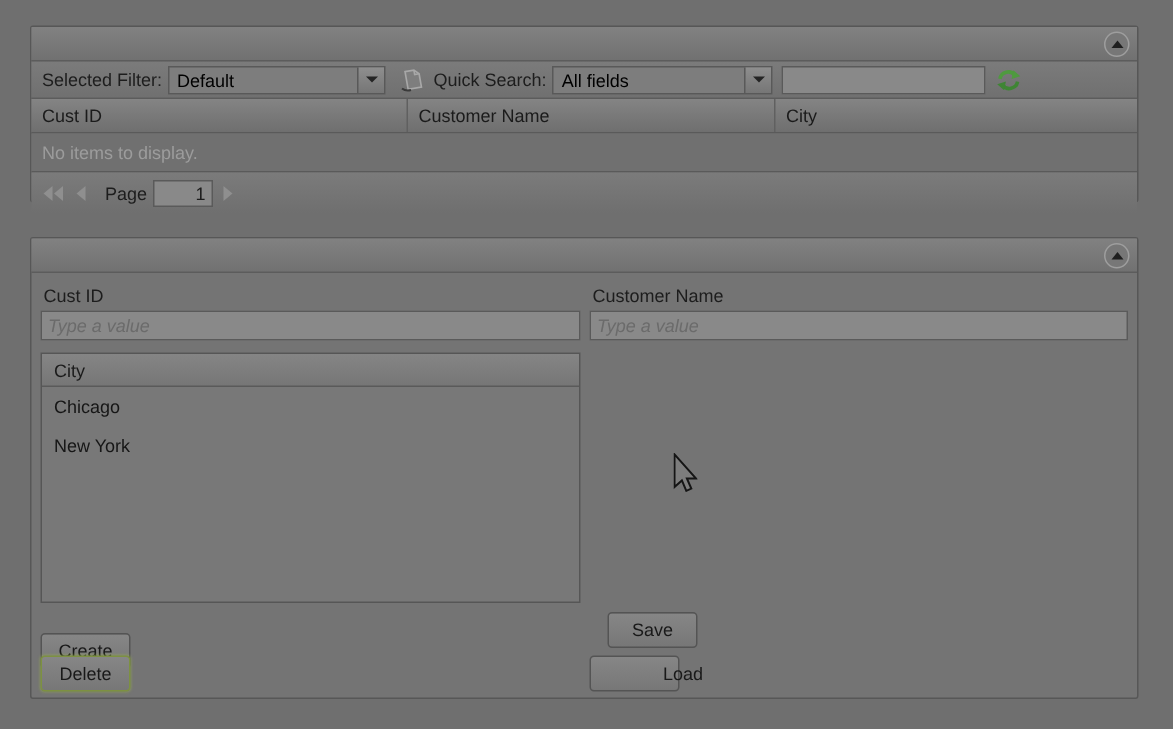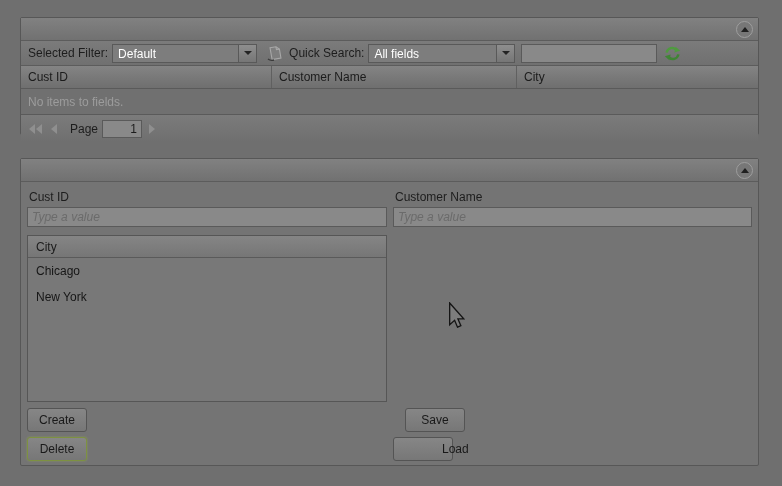--- a/index.html
+++ b/index.html
@@ -20,21 +20,21 @@
   .tool-arrow{width:0;height:0;border-left:4px solid transparent;border-right:4px solid transparent;
               border-bottom:5px solid #1f1f1f;margin-top:-1px;}
 
   
   .toolbar{height:24px;display:flex;align-items:center;padding:0 0 0 7px;
            background:linear-gradient(#7b7b7b,#707070);border-bottom:1px solid #5c5c5c;}
   .tb-label{margin-right:4px;color:#1d1d1d;white-space:nowrap;}
   .combo{display:flex;height:19px;border:1px solid #595959;background:#7d7d7d;box-sizing:border-box;}
   .combo-filter{width:145px;}
   .combo-search{width:147px;}
-  .combo-text{flex:1;padding:2px 4px 0 5px;overflow:hidden;white-space:nowrap;color:#ffffff;}
+  .combo-text{flex:1;padding:2px 4px 0 5px;overflow:hidden;white-space:nowrap;color:#000000;}
   .combo-trigger{width:17px;background:linear-gradient(#8e8e8e,#767676);border-left:1px solid #595959;
                  display:flex;align-items:center;justify-content:center;cursor:pointer;}
   .tri-down{width:0;height:0;border-left:4px solid transparent;border-right:4px solid transparent;
             border-top:4px solid #242424;}
   .tb-icon{margin:0 5px 0 8px;width:19px;height:19px;display:inline-flex;cursor:pointer;}
   .tb-input{width:128px;height:17px;margin-left:6px;background:#898989;border:1px solid #5a5a5a;
             color:#1c1c1c;font:12px "Liberation Sans",sans-serif;padding:0 3px;}
   .refresh{margin-left:7px;width:17px;height:17px;display:inline-flex;cursor:pointer;}
 
   
@@ -71,21 +71,21 @@
 
   .city-list{margin-top:8px;height:167px;border:1px solid #565656;background:#787878;
              box-sizing:border-box;}
   .cl-header{height:22px;background:linear-gradient(#858585,#767676);border-bottom:1px solid #5a5a5a;
              padding:4px 0 0 8px;box-sizing:border-box;color:#1b1b1b;cursor:pointer;}
   .cl-item{height:26px;padding:6px 0 0 8px;box-sizing:border-box;color:#161616;cursor:pointer;}
 
   .btn{position:absolute;width:60px;height:24px;border:1px solid #545454;border-radius:3px;
        background:linear-gradient(#868686,#777777);color:#191919;
        font:12px "Liberation Sans",sans-serif;cursor:pointer;}
-  .btn-create{left:6px;top:226px;}
+  .btn-create{left:6px;top:240px;}
   .btn-delete{left:6px;top:255px;border:1px solid #7d9141;box-shadow:0 0 2px rgba(160,190,70,.55);}
   .btn-save{left:384px;top:226px;}
   .btn-load{left:372px;top:255px;padding-left:48px;}
 
   .cursor{position:absolute;left:449px;top:302px;pointer-events:none;}
 </style>
 </head>
 <body>
 
 <div class="screen">
@@ -136,21 +136,21 @@
         </svg>
       </span>
     </div>
 
     <div class="grid-header">
       <div class="ghc ghc-1">Cust ID</div>
       <div class="ghc ghc-2">Customer Name</div>
       <div class="ghc ghc-3">City</div>
     </div>
 
-    <div class="grid-empty">No items to fields.</div>
+    <div class="grid-empty">No items to display.</div>
 
     <div class="paging">
       <span class="pg-first">
         <i class="tri-l"></i>
           <i class="tri-l"></i>
       </span>
       <span class="pg-prev">
         <i class="tri-l"></i>
       </span>
       <span class="pg-label">Page</span>

